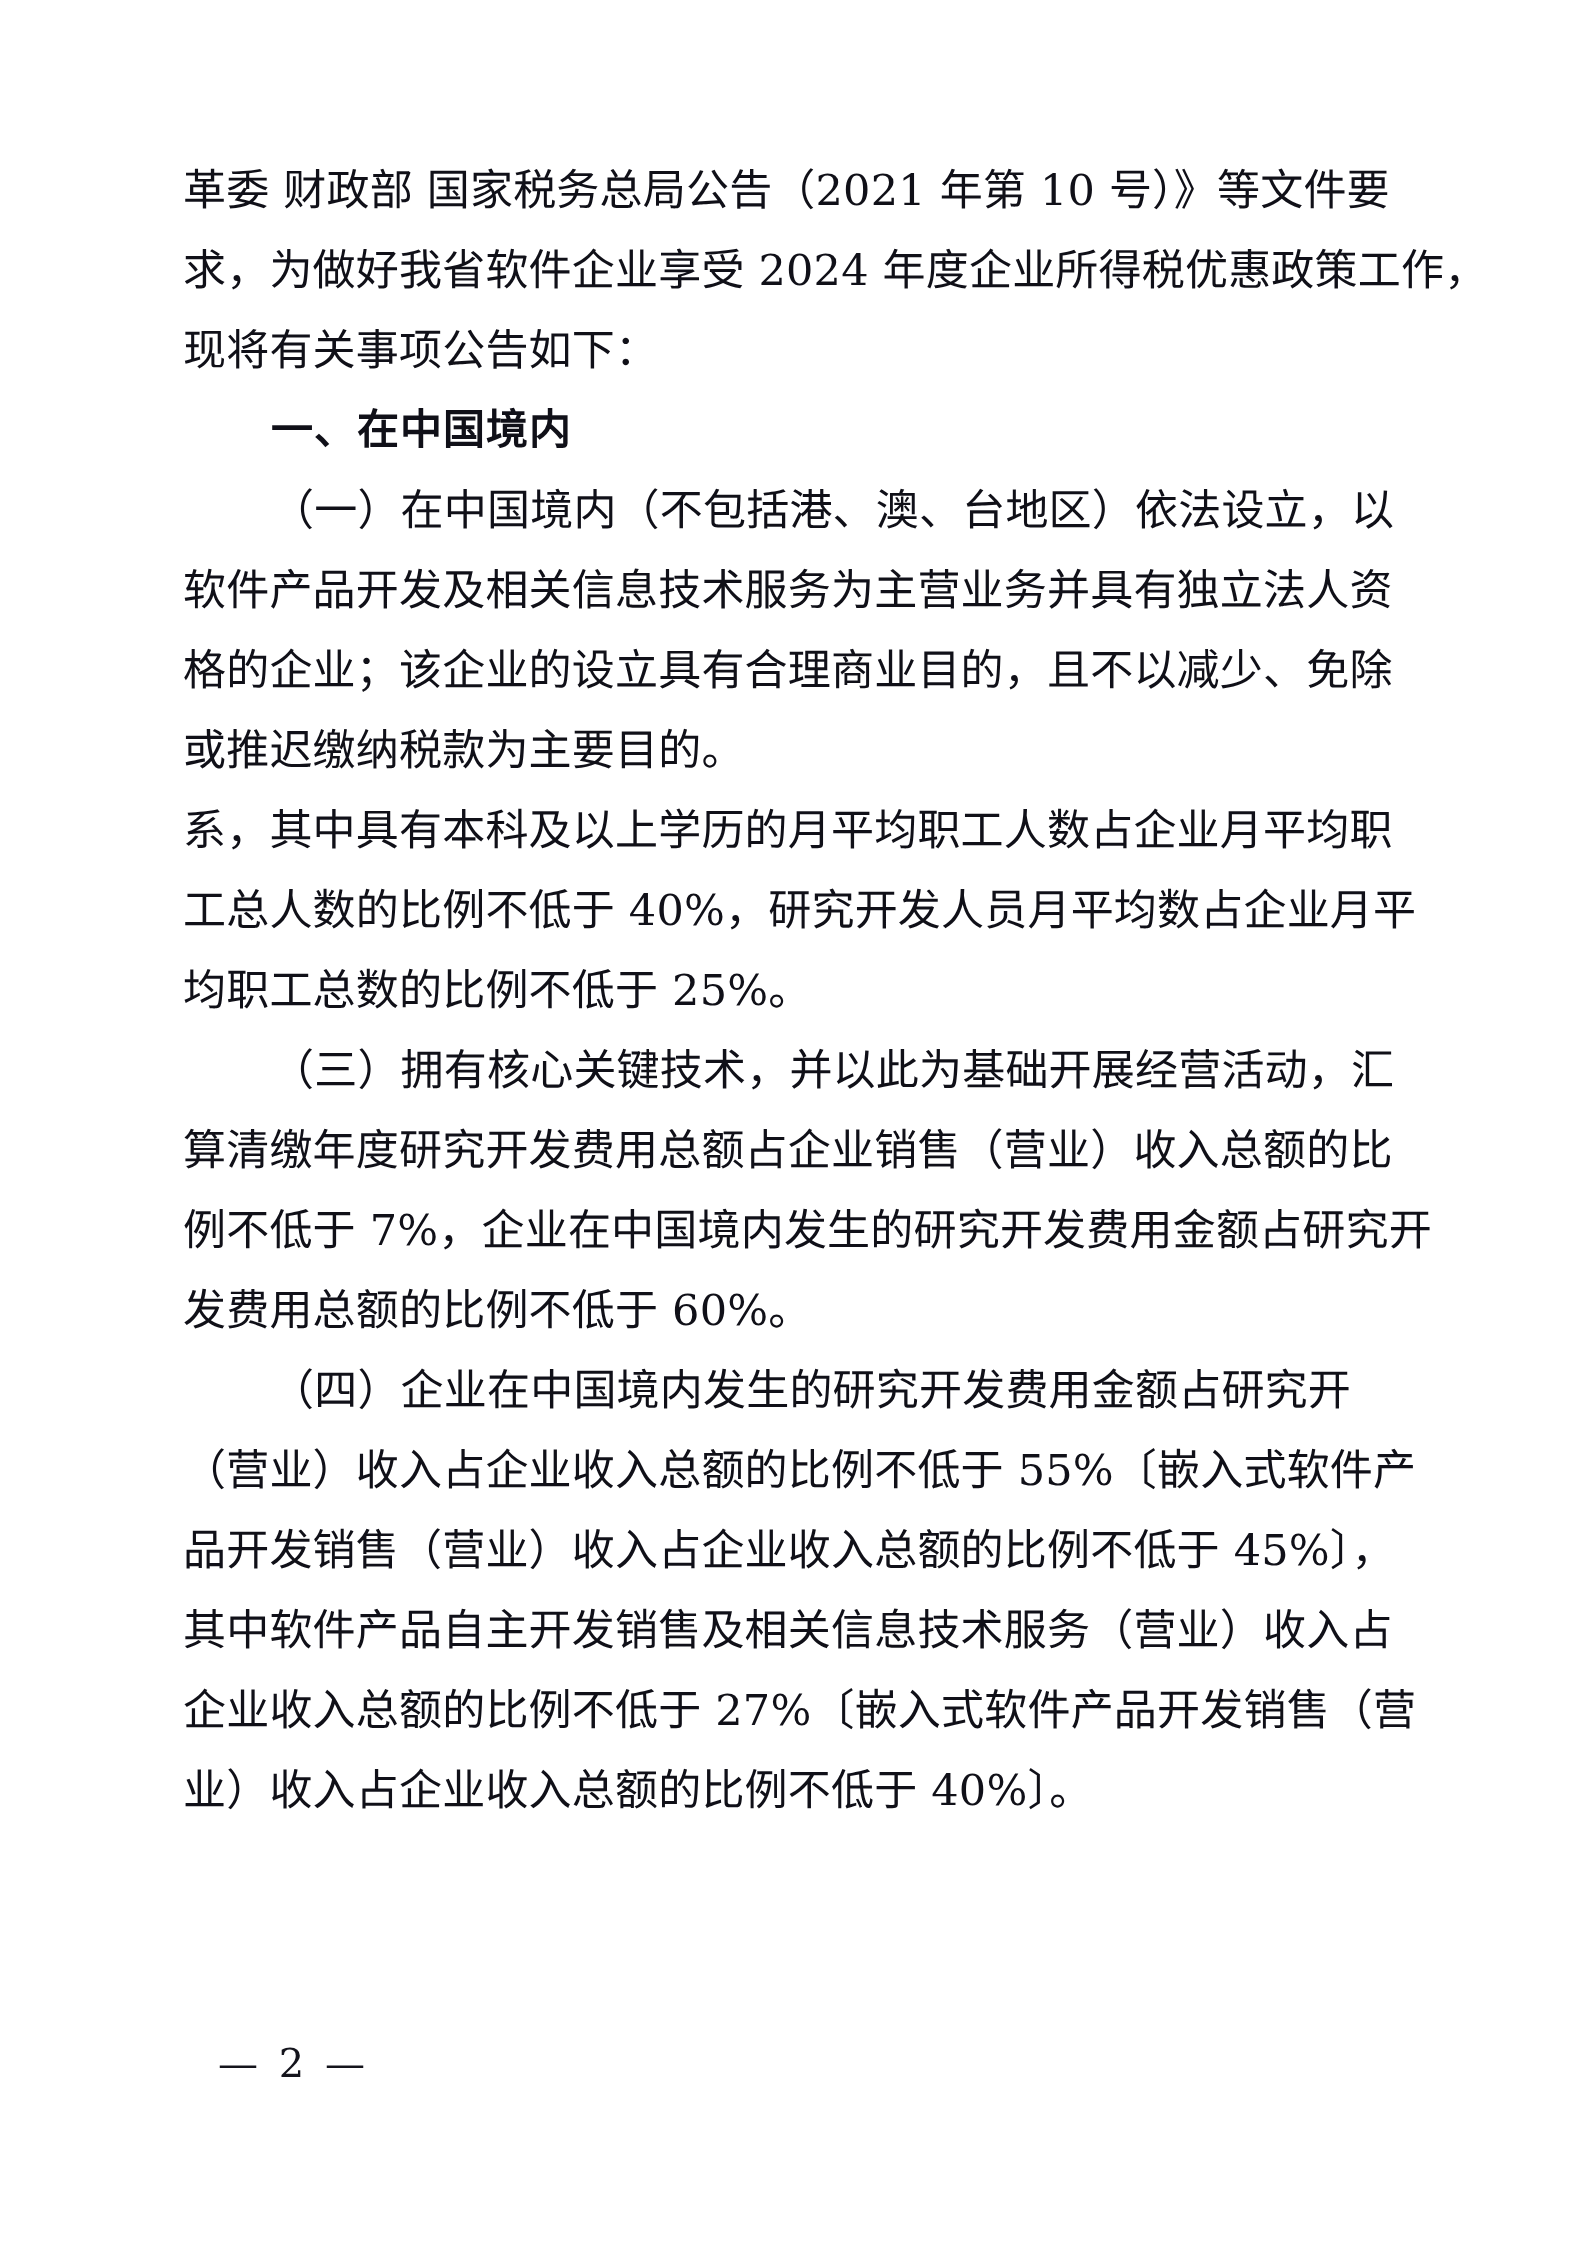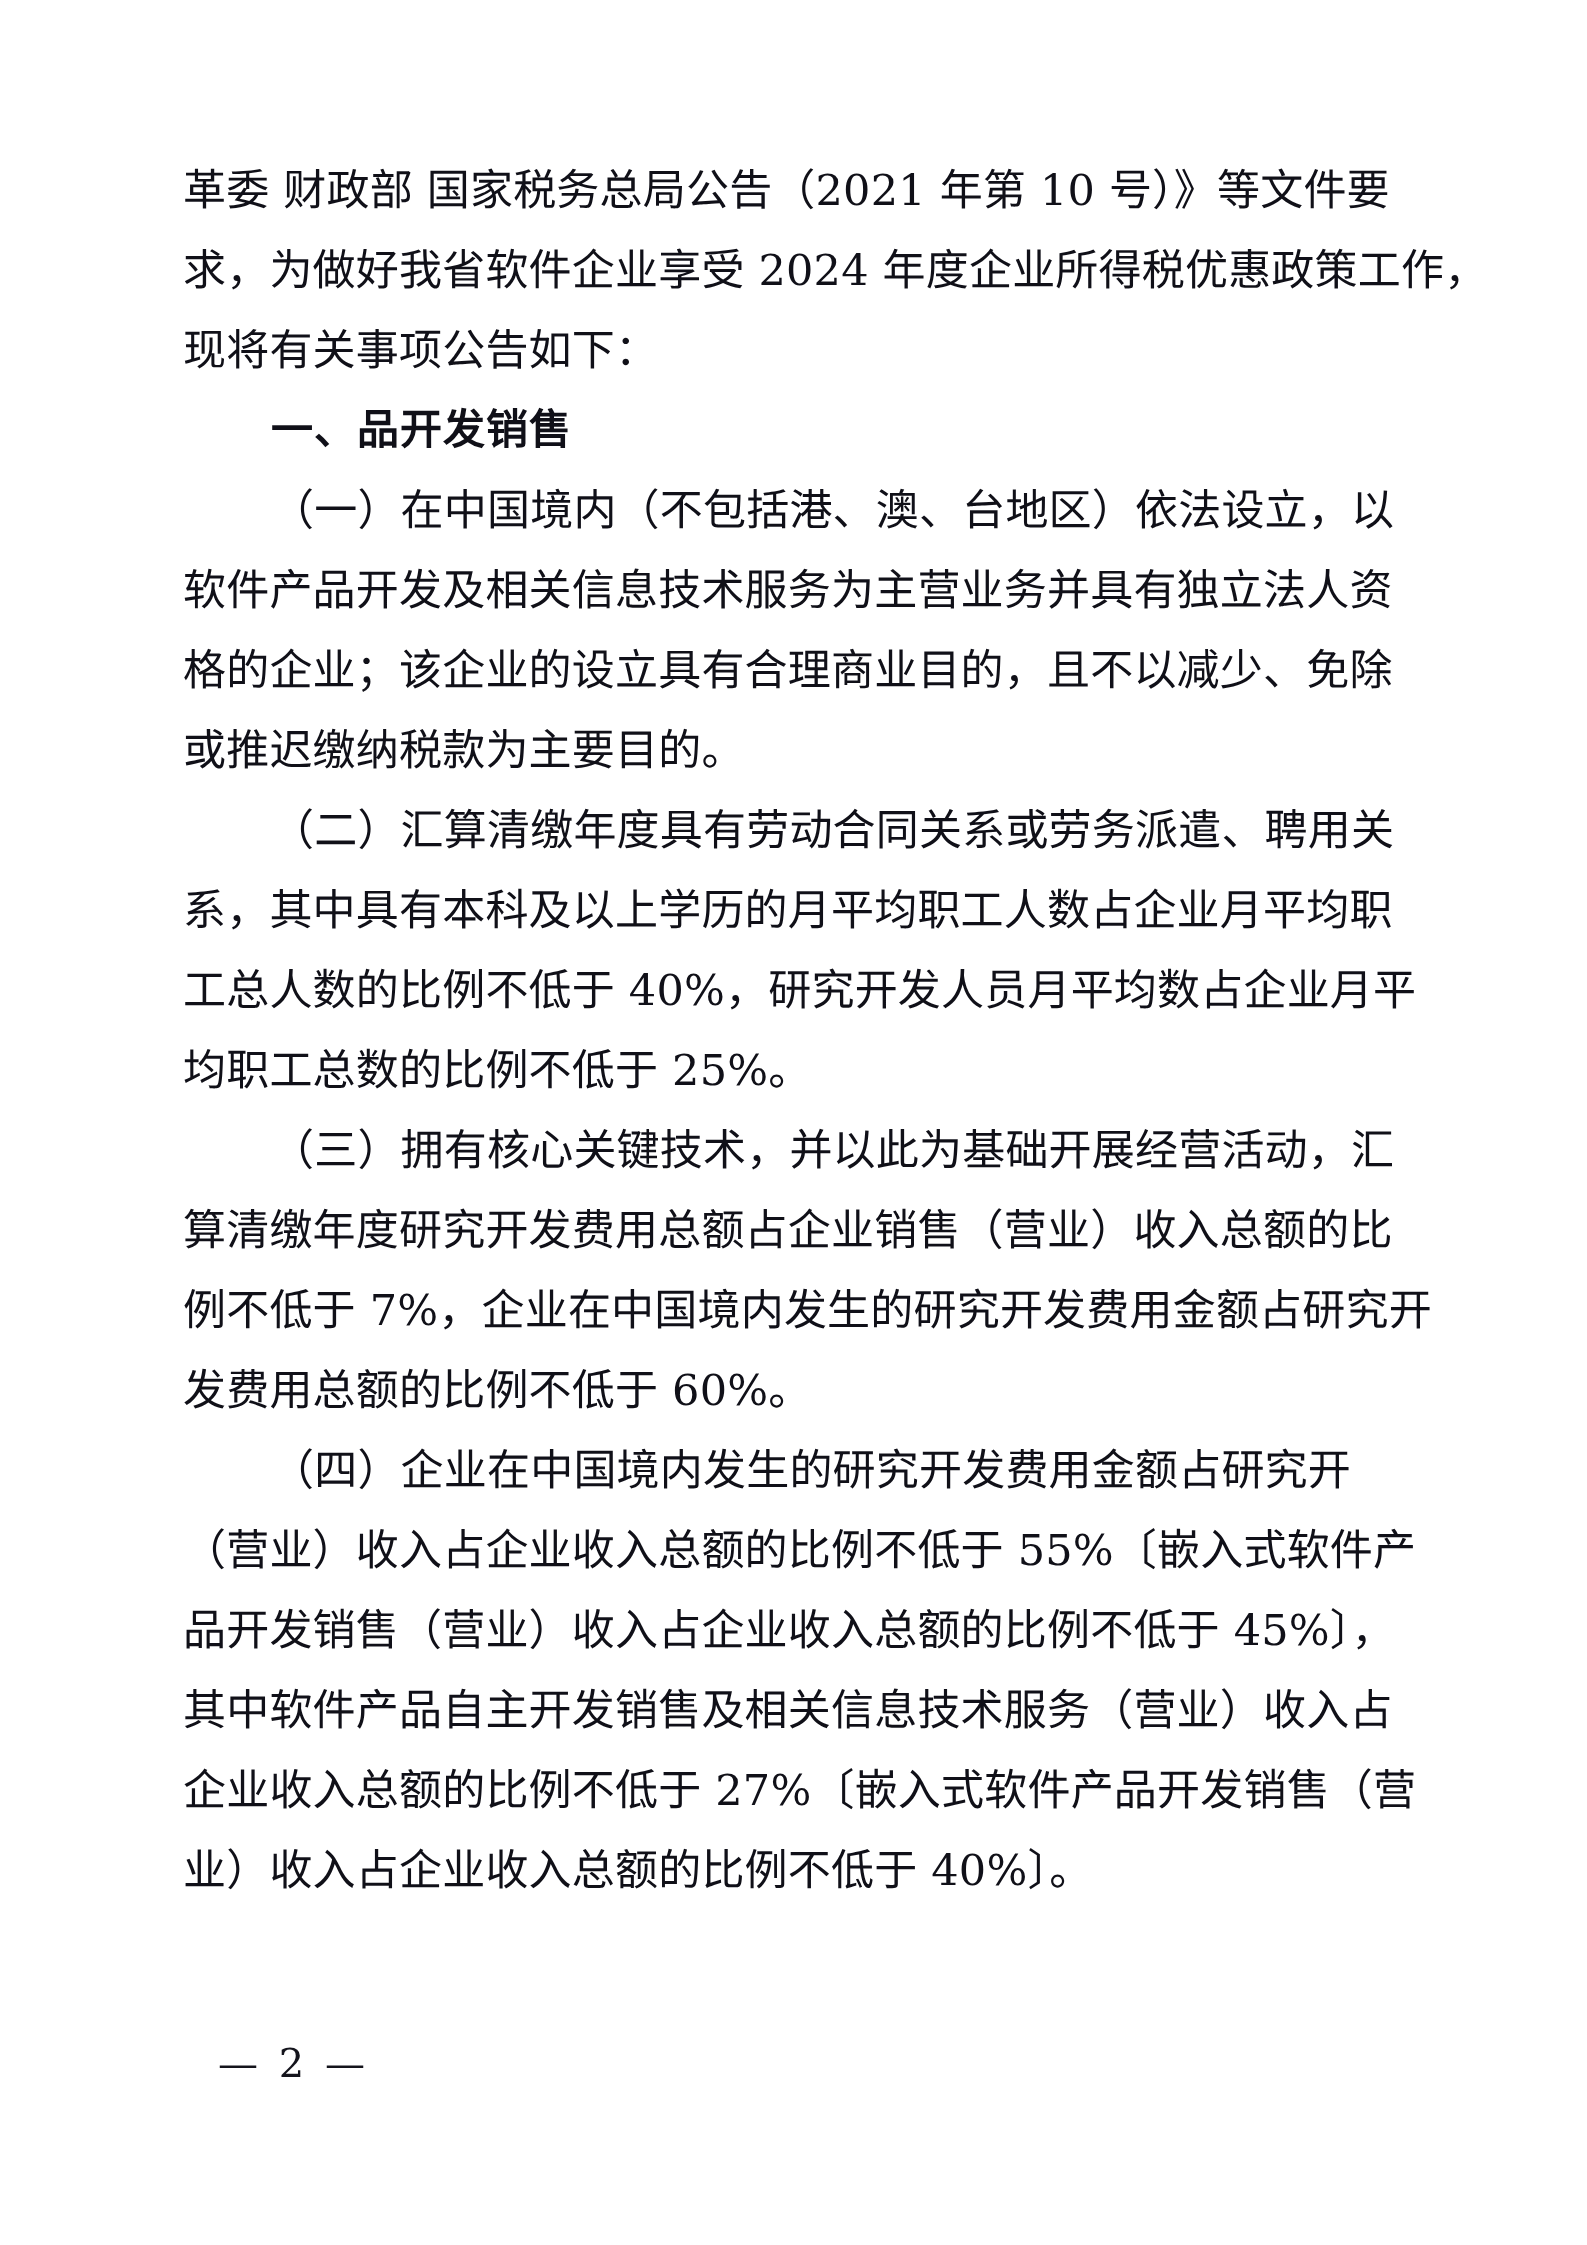--- a/index.html
+++ b/index.html
@@ -76,28 +76,27 @@
 <body>
 
 <div class="page">
 
   <div class="page-body">
 
     <div class="doc-line">革委  财政部  国家税务总局公告（2021 年第 10 号）》等文件要</div>
     <div class="doc-line">求，为做好我省软件企业享受 2024 年度企业所得税优惠政策工作，</div>
     <div class="doc-line">现将有关事项公告如下：</div>
 
-    <div class="doc-heading">一、品开发销售</div>
+    <div class="doc-heading">一、在中国境内</div>
 
     <div class="doc-line indent">（一）在中国境内（不包括港、澳、台地区）依法设立，以</div>
     <div class="doc-line">软件产品开发及相关信息技术服务为主营业务并具有独立法人资</div>
     <div class="doc-line">格的企业；该企业的设立具有合理商业目的，且不以减少、免除</div>
     <div class="doc-line">或推迟缴纳税款为主要目的。</div>
 
-    <div class="doc-line indent">（二）汇算清缴年度具有劳动合同关系或劳务派遣、聘用关</div>
     <div class="doc-line">系，其中具有本科及以上学历的月平均职工人数占企业月平均职</div>
     <div class="doc-line">工总人数的比例不低于 40%，研究开发人员月平均数占企业月平</div>
     <div class="doc-line">均职工总数的比例不低于 25%。</div>
 
     <div class="doc-line indent">（三）拥有核心关键技术，并以此为基础开展经营活动，汇</div>
     <div class="doc-line">算清缴年度研究开发费用总额占企业销售（营业）收入总额的比</div>
     <div class="doc-line">例不低于 7%，企业在中国境内发生的研究开发费用金额占研究开</div>
     <div class="doc-line">发费用总额的比例不低于 60%。</div>
 
     <div class="doc-line indent">（四）企业在中国境内发生的研究开发费用金额占研究开</div>

